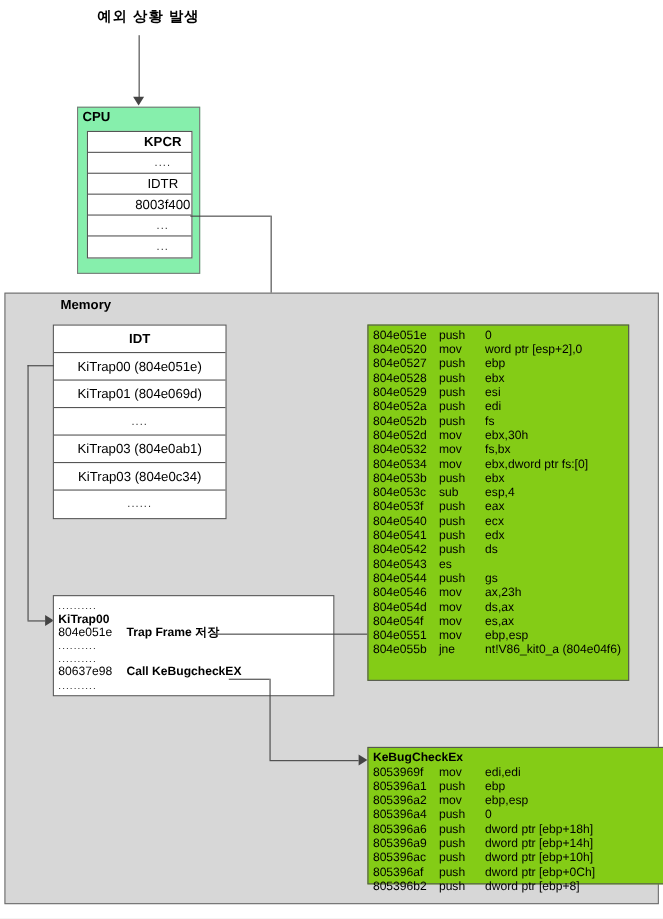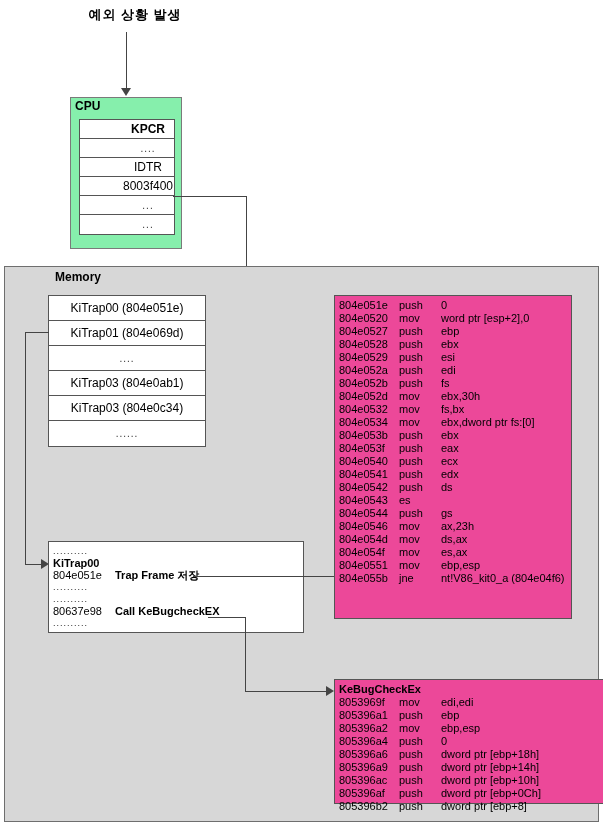--- a/index.html
+++ b/index.html
@@ -178,21 +178,21 @@
     font-weight: normal;
   }
   .ki-note {
     font-weight: bold;
     font-size: 11px;
   }
 
   
   .asm-box {
     position: absolute;
-    background: #ec4899;
+    background: #84cc16;
     border: 1px solid #555;
     box-sizing: border-box;
     padding: 3px 0 0 4px;
   }
   #asm-kitrap {
     left: 334px;
     top: 295px;
     width: 238px;
     height: 324px;
   }
@@ -245,20 +245,21 @@
   <div class="ln h" style="left:173px; top:196px; width:73px;"></div>
   <div class="ln v" style="left:246px; top:196px; height:136px;"></div>
   <div class="ln h" style="left:214px; top:332px; width:32px;"></div>
   <div class="arrow-left" style="left:206px; top:327px;"></div>
 
   <div class="memory-box">
     <div class="memory-label">Memory</div>
   </div>
 
   <div class="idt-table">
+    <div class="idt-row hdr">IDT</div>
     <div class="idt-row">KiTrap00 (804e051e)</div>
     <div class="idt-row">KiTrap01 (804e069d)</div>
     <div class="idt-row dots">....</div>
     <div class="idt-row">KiTrap03 (804e0ab1)</div>
     <div class="idt-row">KiTrap03 (804e0c34)</div>
     <div class="idt-row dots">......</div>
   </div>
 
   <div class="ln h" style="left:25px; top:332px; width:24px;"></div>
   <div class="ln v" style="left:25px; top:332px; height:232px;"></div>
@@ -292,20 +293,21 @@
         <div class="asm-row"><span class="asm-a">804e0520</span><span class="asm-m">mov</span><span class="asm-o">word ptr [esp+2],0</span></div>
         <div class="asm-row"><span class="asm-a">804e0527</span><span class="asm-m">push</span><span class="asm-o">ebp</span></div>
         <div class="asm-row"><span class="asm-a">804e0528</span><span class="asm-m">push</span><span class="asm-o">ebx</span></div>
         <div class="asm-row"><span class="asm-a">804e0529</span><span class="asm-m">push</span><span class="asm-o">esi</span></div>
         <div class="asm-row"><span class="asm-a">804e052a</span><span class="asm-m">push</span><span class="asm-o">edi</span></div>
         <div class="asm-row"><span class="asm-a">804e052b</span><span class="asm-m">push</span><span class="asm-o">fs</span></div>
         <div class="asm-row"><span class="asm-a">804e052d</span><span class="asm-m">mov</span><span class="asm-o">ebx,30h</span></div>
         <div class="asm-row"><span class="asm-a">804e0532</span><span class="asm-m">mov</span><span class="asm-o">fs,bx</span></div>
         <div class="asm-row"><span class="asm-a">804e0534</span><span class="asm-m">mov</span><span class="asm-o">ebx,dword ptr fs:[0]</span></div>
         <div class="asm-row"><span class="asm-a">804e053b</span><span class="asm-m">push</span><span class="asm-o">ebx</span></div>
+        <div class="asm-row"><span class="asm-a">804e053c</span><span class="asm-m">sub</span><span class="asm-o">esp,4</span></div>
         <div class="asm-row"><span class="asm-a">804e053f</span><span class="asm-m">push</span><span class="asm-o">eax</span></div>
         <div class="asm-row"><span class="asm-a">804e0540</span><span class="asm-m">push</span><span class="asm-o">ecx</span></div>
         <div class="asm-row"><span class="asm-a">804e0541</span><span class="asm-m">push</span><span class="asm-o">edx</span></div>
         <div class="asm-row"><span class="asm-a">804e0542</span><span class="asm-m">push</span><span class="asm-o">ds</span></div>
         <div class="asm-row"><span class="asm-a">804e0543</span><span class="asm-m">es</span><span class="asm-o"></span></div>
         <div class="asm-row"><span class="asm-a">804e0544</span><span class="asm-m">push</span><span class="asm-o">gs</span></div>
         <div class="asm-row"><span class="asm-a">804e0546</span><span class="asm-m">mov</span><span class="asm-o">ax,23h</span></div>
         <div class="asm-row"><span class="asm-a">804e054d</span><span class="asm-m">mov</span><span class="asm-o">ds,ax</span></div>
         <div class="asm-row"><span class="asm-a">804e054f</span><span class="asm-m">mov</span><span class="asm-o">es,ax</span></div>
         <div class="asm-row"><span class="asm-a">804e0551</span><span class="asm-m">mov</span><span class="asm-o">ebp,esp</span></div>

